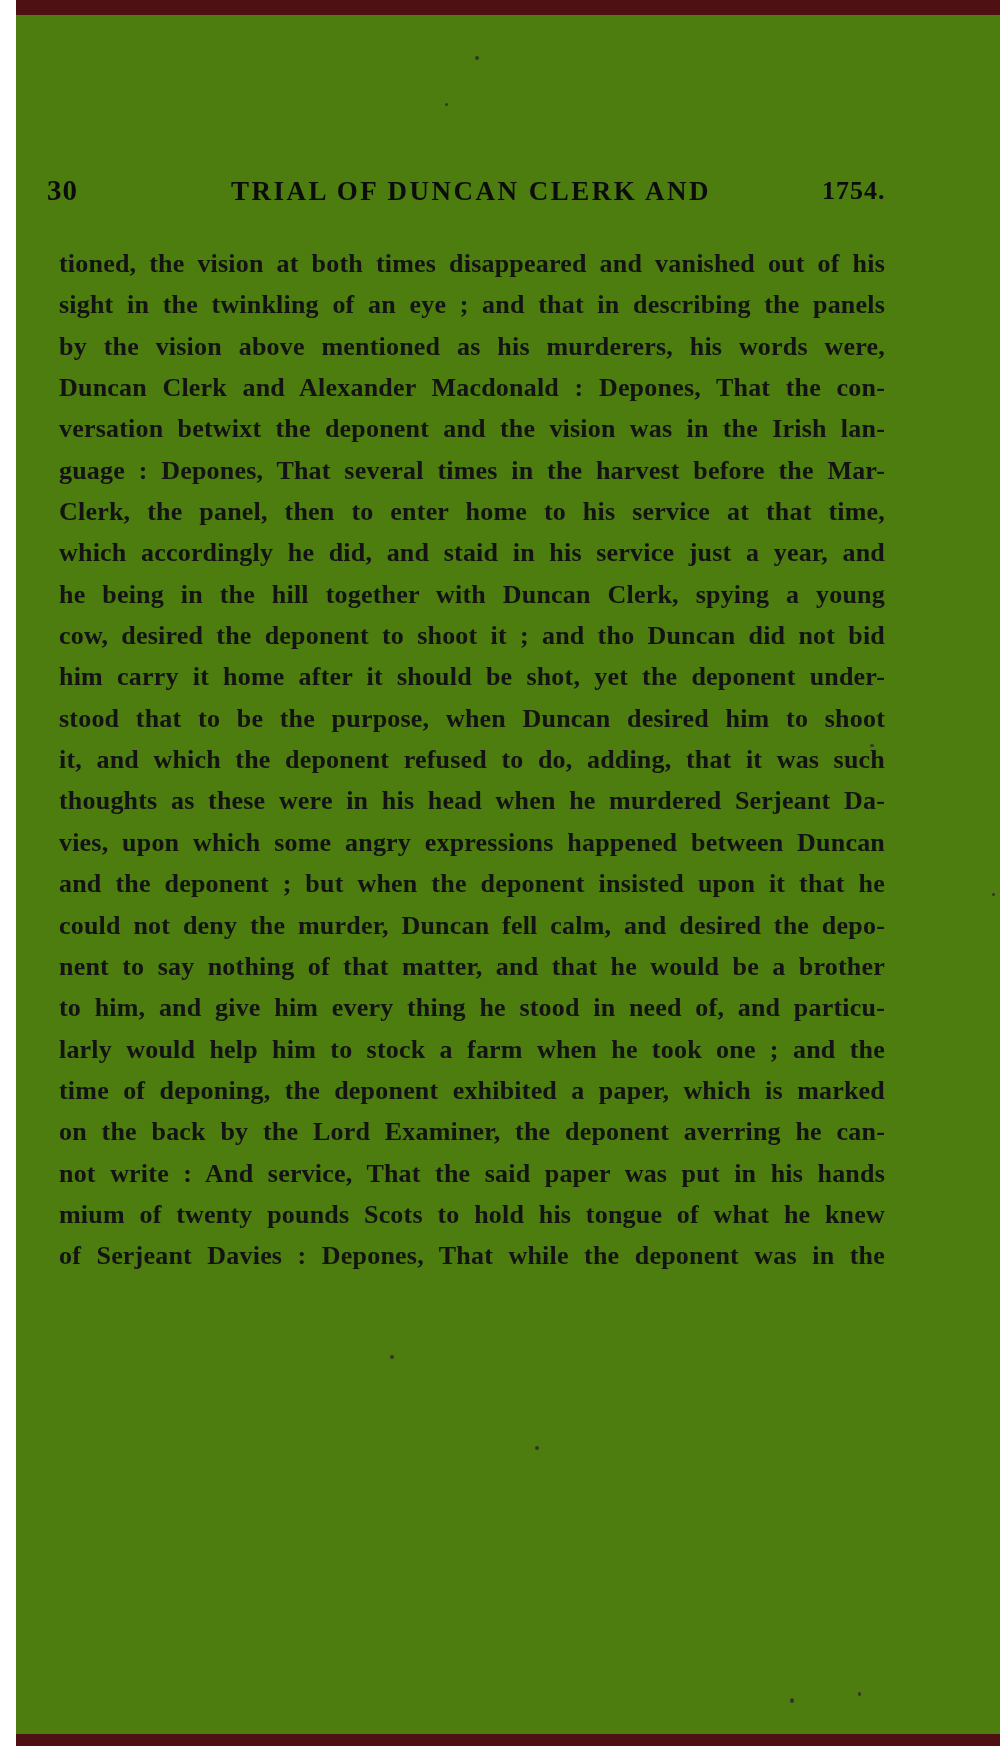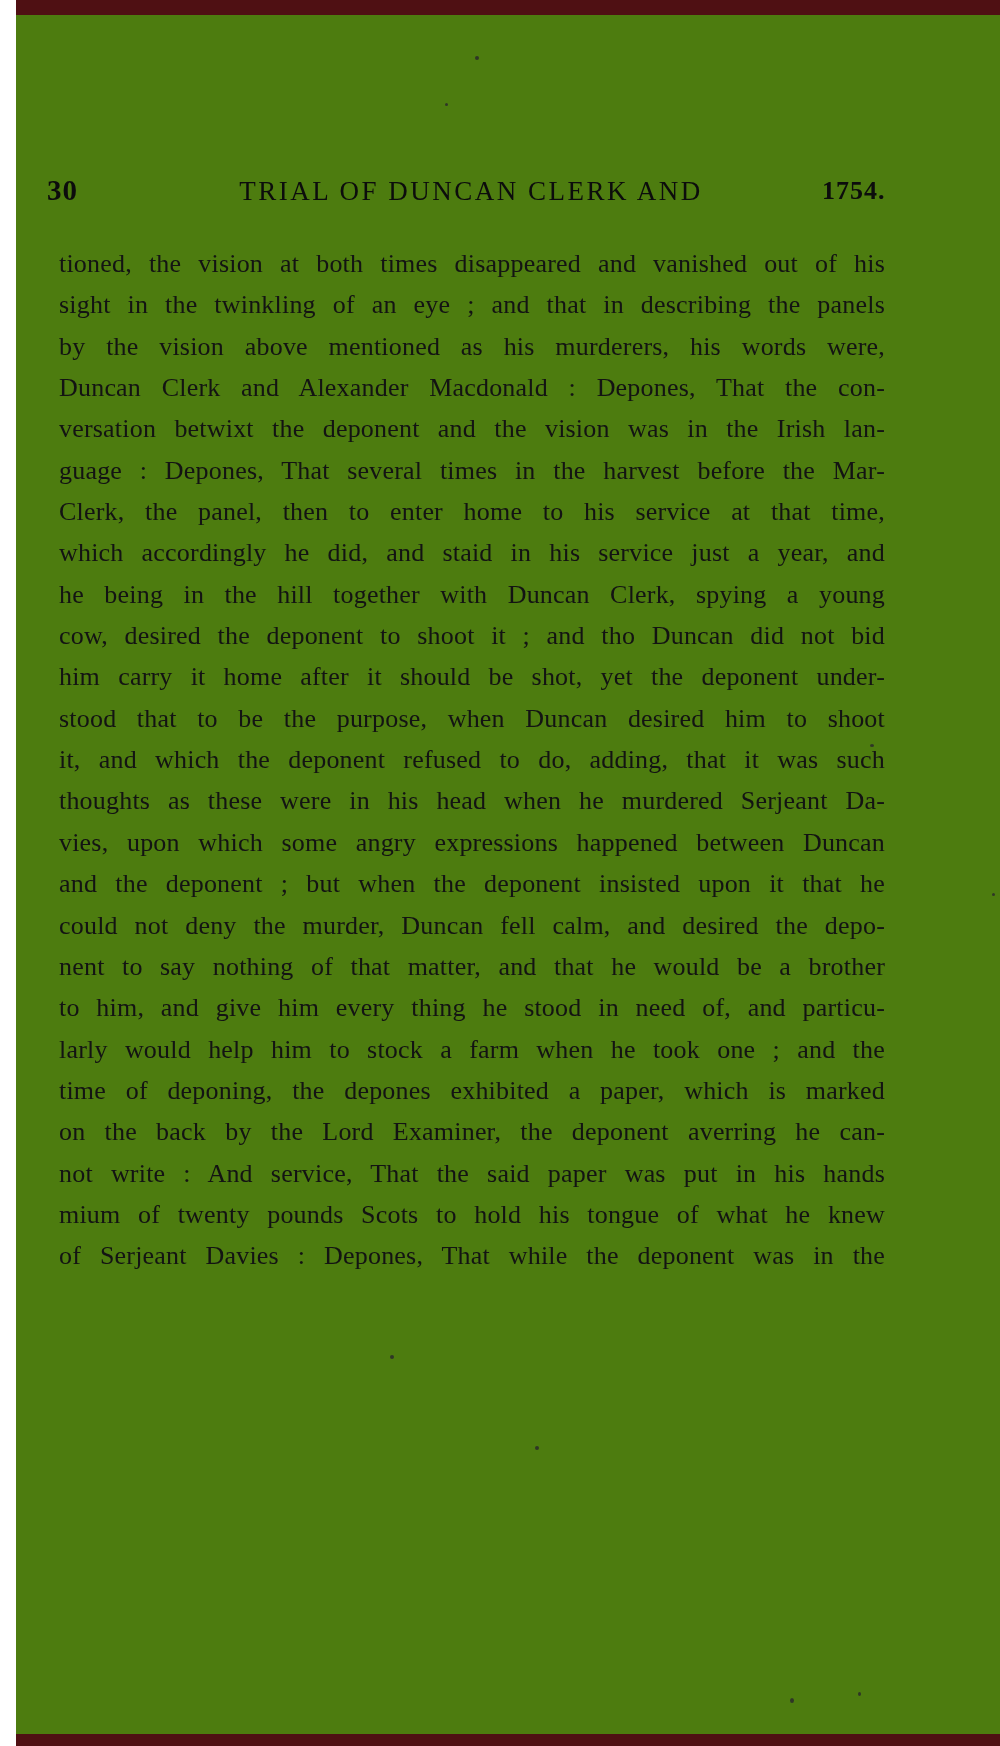--- a/index.html
+++ b/index.html
@@ -37,21 +37,21 @@
     font-weight: 700;
     color: #0c0c0c;
     letter-spacing: 1px;
   }
   .running-title {
     position: absolute;
     left: 455px;
     top: 176px;
     transform: translateX(-50%);
     font-size: 27px;
-    font-weight: 400;
+    font-weight: 700;
     letter-spacing: 2.5px;
     white-space: nowrap;
     color: #0c0c0c;
   }
   .header-year {
     position: absolute;
     left: 806px;
     top: 176px;
     font-size: 26px;
     font-weight: 700;
@@ -59,21 +59,21 @@
     color: #0c0c0c;
     text-align: center;
   }
 
   .body-text {
     position: absolute;
     left: 43px;
     top: 243px;
     width: 826px;
     font-size: 26px;
-    font-weight: 400;
+    font-weight: 700;
     color: #131313;
     letter-spacing: 0.2px;
   }
   .text-line {
     display: block;
     height: 41.35px;
     line-height: 41.35px;
     text-align: justify;
     text-align-last: justify;
     white-space: normal;
@@ -113,21 +113,21 @@
     <span class="text-line">him carry it home after it should be shot, yet the deponent under-</span>
     <span class="text-line">stood that to be the purpose, when Duncan desired him to shoot</span>
     <span class="text-line">it, and which the deponent refused to do, adding, that it was such</span>
     <span class="text-line">thoughts as these were in his head when he murdered Serjeant Da-</span>
     <span class="text-line">vies, upon which some angry expressions happened between Duncan</span>
     <span class="text-line">and the deponent ; but when the deponent insisted upon it that he</span>
     <span class="text-line">could not deny the murder, Duncan fell calm, and desired the depo-</span>
     <span class="text-line">nent to say nothing of that matter, and that he would be a brother</span>
     <span class="text-line">to him, and give him every thing he stood in need of, and particu-</span>
     <span class="text-line">larly would help him to stock a farm when he took one ; and the</span>
-    <span class="text-line">time of deponing, the depones exhibited a paper, which is marked</span>
+    <span class="text-line">time of deponing, the deponent exhibited a paper, which is marked</span>
     <span class="text-line">on the back by the Lord Examiner, the deponent averring he can-</span>
     <span class="text-line">not write : And service, That the said paper was put in his hands</span>
     <span class="text-line">mium of twenty pounds Scots to hold his tongue of what he knew</span>
     <span class="text-line">of Serjeant Davies : Depones, That while the deponent was in  the</span>
   </div>
 
   <div class="scan-speck" style="left:459px;top:56px;width:4px;height:4px;"></div>
   <div class="scan-speck" style="left:429px;top:103px;width:3px;height:3px;"></div>
   <div class="scan-speck" style="left:854px;top:744px;width:4px;height:3px;"></div>
   <div class="scan-speck" style="left:976px;top:893px;width:3px;height:3px;"></div>

